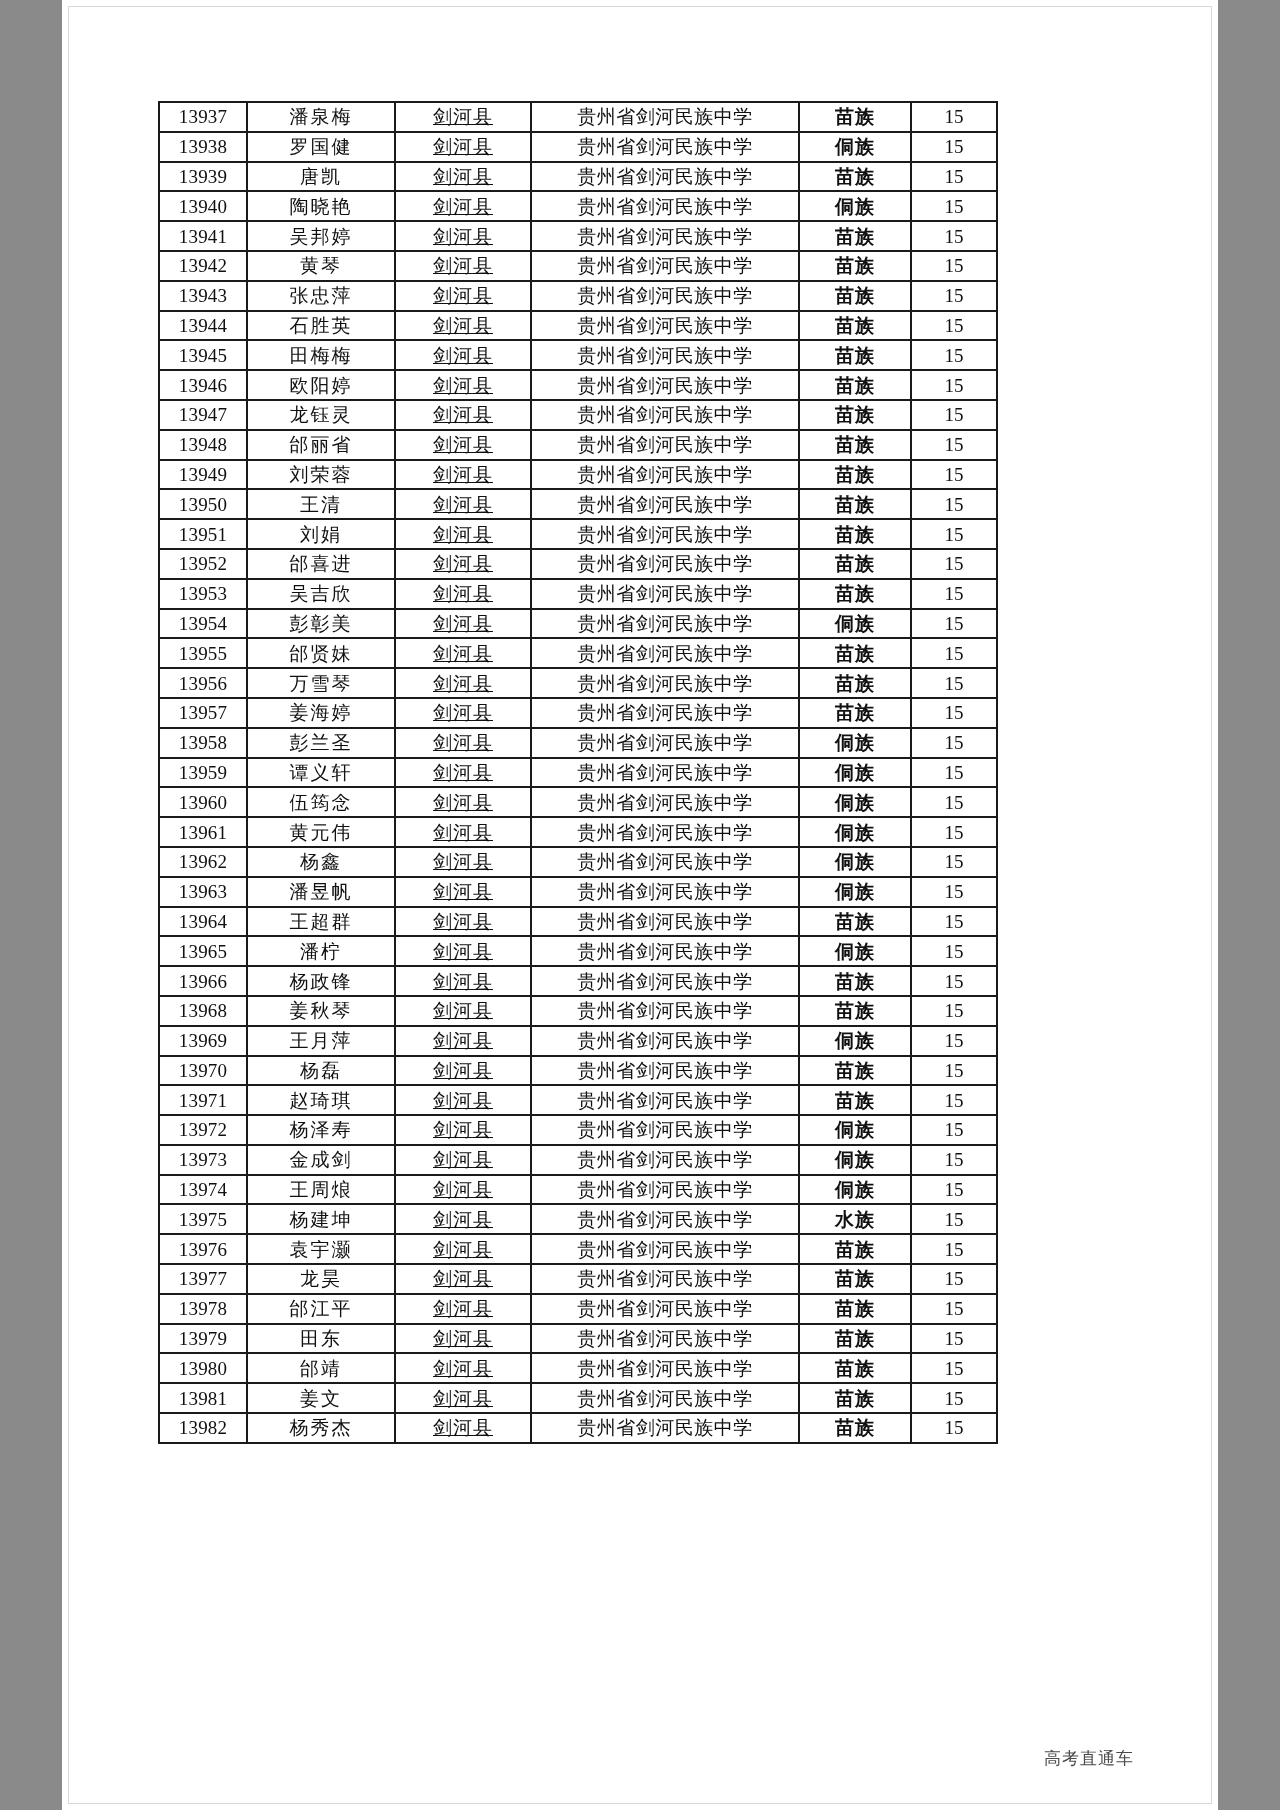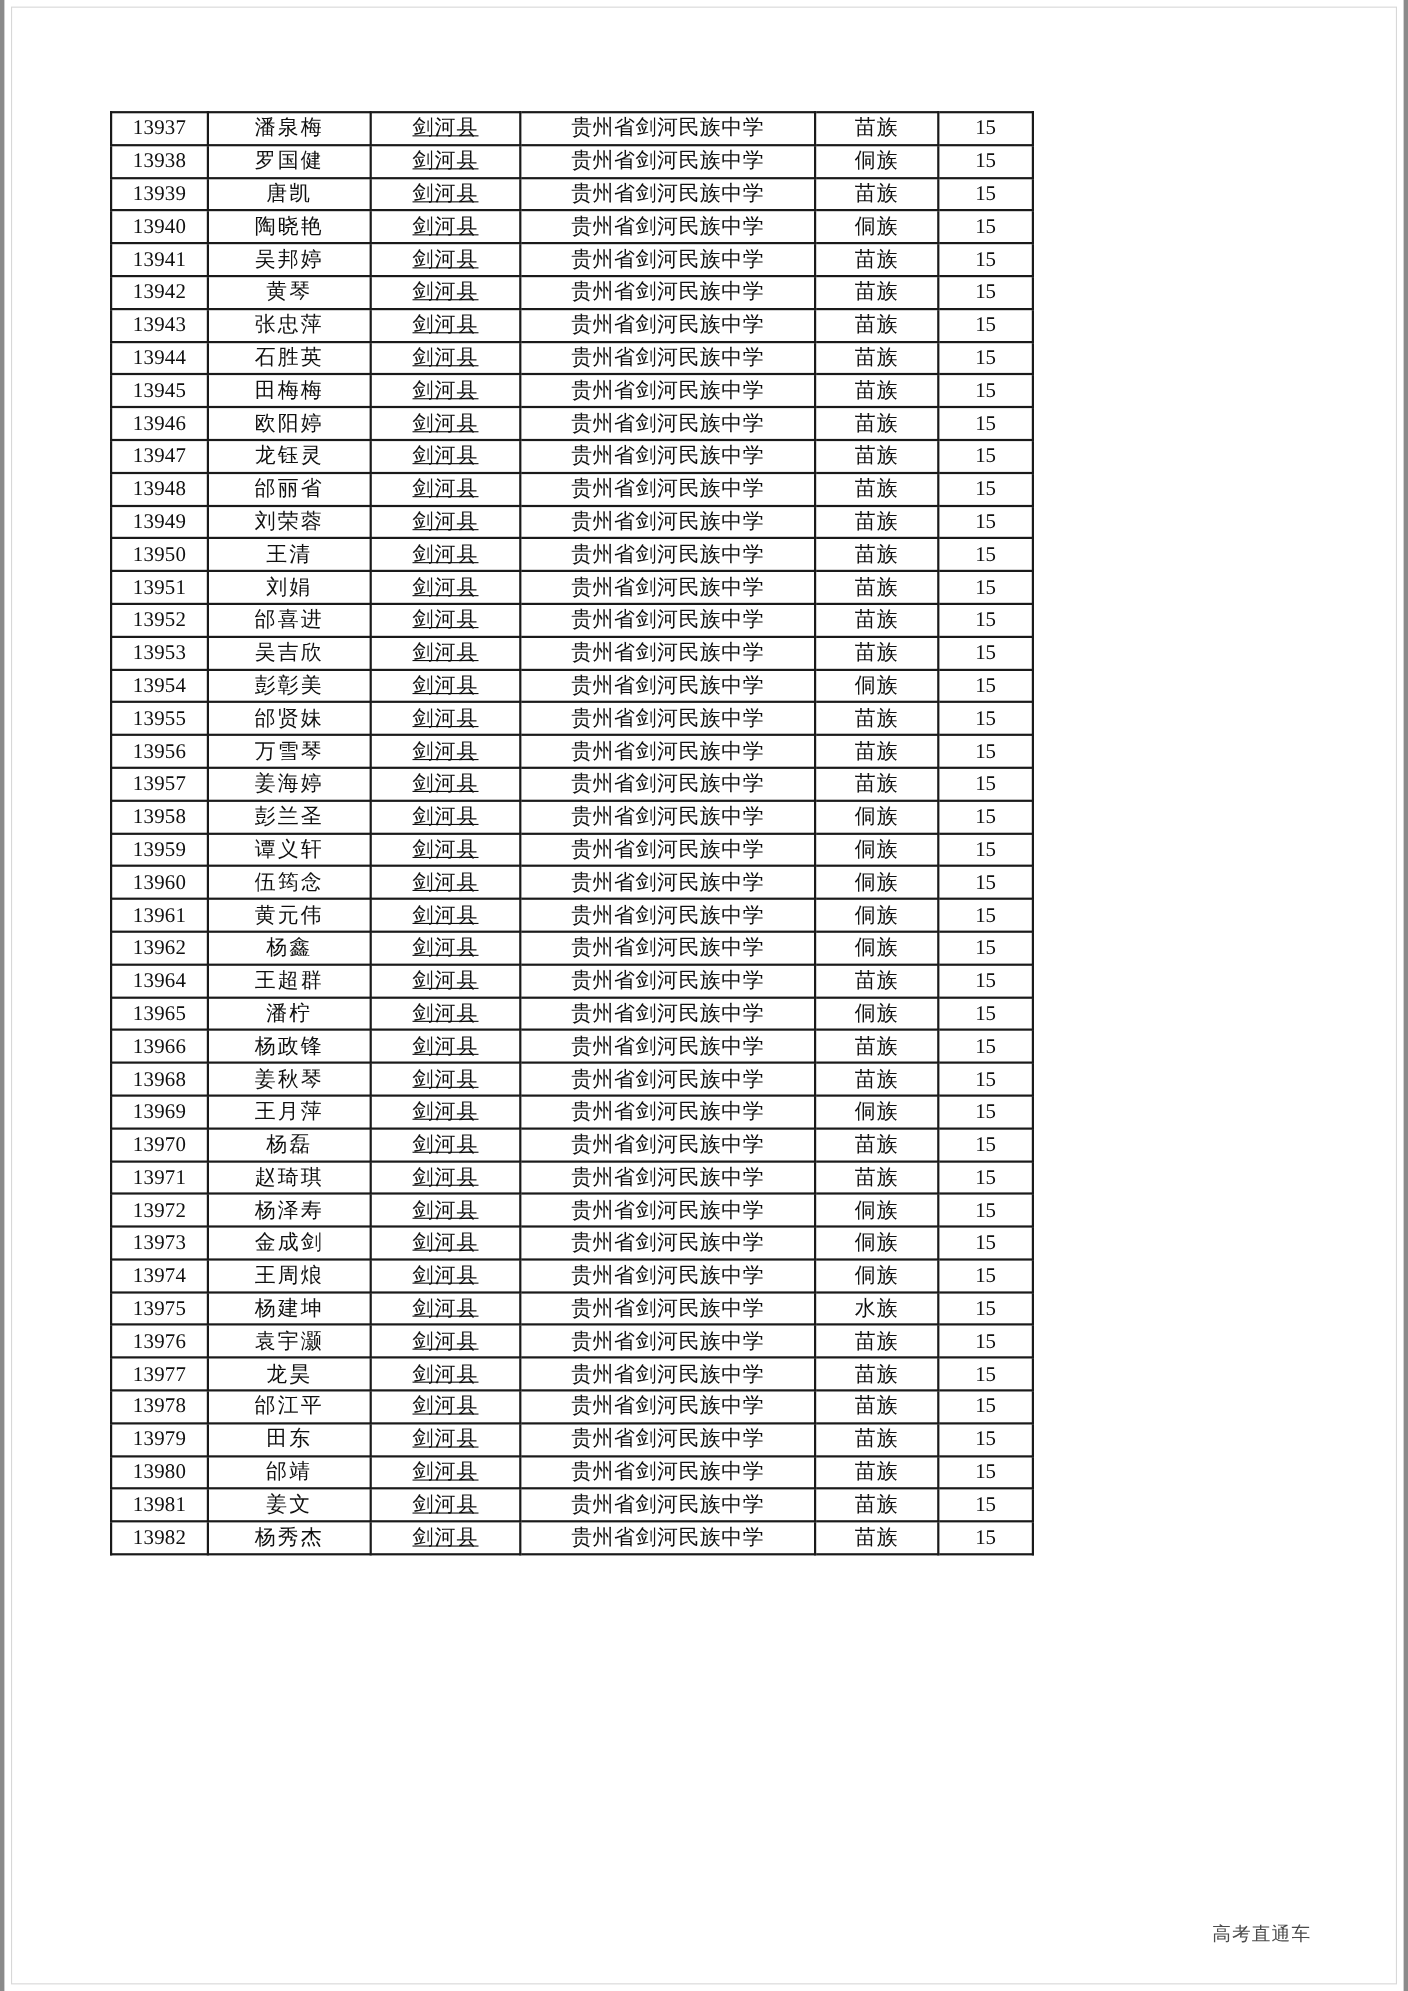--- a/index.html
+++ b/index.html
@@ -3,21 +3,21 @@
 <meta charset="utf-8">
 <title>加分考生名单</title>
 <style>
   html, body {
     margin: 0;
     padding: 0;
     background: #8a8a8a;
   }
   .page {
     position: relative;
-    width: 1272px;
+    width: 1156px;
     height: 1810px;
     margin: 0 auto;
     background: #ffffff;
     box-sizing: border-box;
     overflow: hidden;
     font-family: "Liberation Serif", "DejaVu Serif", serif;
   }
   
   .scan-edge {
     position: absolute;
@@ -65,21 +65,21 @@
     font-size: 20px;
     letter-spacing: 0.2px;
   }
   td.name, td.county, td.school, td.ethnic {
     font-family: "DejaVu Sans", "Liberation Sans", sans-serif;
     font-size: 19px;
   }
   td.name { letter-spacing: 2px; }
   td.county { letter-spacing: 1px; text-decoration: underline; }
   td.school { font-size: 18px; letter-spacing: 0.5px; }
-  td.ethnic { letter-spacing: 1px; }
+  td.ethnic { letter-spacing: 1px; font-weight: bold; }
   td.points {
     font-family: "Liberation Serif", "DejaVu Serif", serif;
     font-size: 20px;
   }
   .watermark {
     position: absolute;
     right: 84px;
     bottom: 40px;
     font-family: "DejaVu Sans", "Liberation Sans", sans-serif;
     font-size: 17px;
@@ -307,20 +307,28 @@
           </tr>
           <tr>
             <td class="id">13962</td>
             <td class="name">杨鑫</td>
             <td class="county">剑河县</td>
             <td class="school">贵州省剑河民族中学</td>
             <td class="ethnic">侗族</td>
             <td class="points">15</td>
           </tr>
           <tr>
+            <td class="id">13963</td>
+            <td class="name">潘昱帆</td>
+            <td class="county">剑河县</td>
+            <td class="school">贵州省剑河民族中学</td>
+            <td class="ethnic">侗族</td>
+            <td class="points">15</td>
+          </tr>
+          <tr>
             <td class="id">13964</td>
             <td class="name">王超群</td>
             <td class="county">剑河县</td>
             <td class="school">贵州省剑河民族中学</td>
             <td class="ethnic">苗族</td>
             <td class="points">15</td>
           </tr>
           <tr>
             <td class="id">13965</td>
             <td class="name">潘柠</td>

